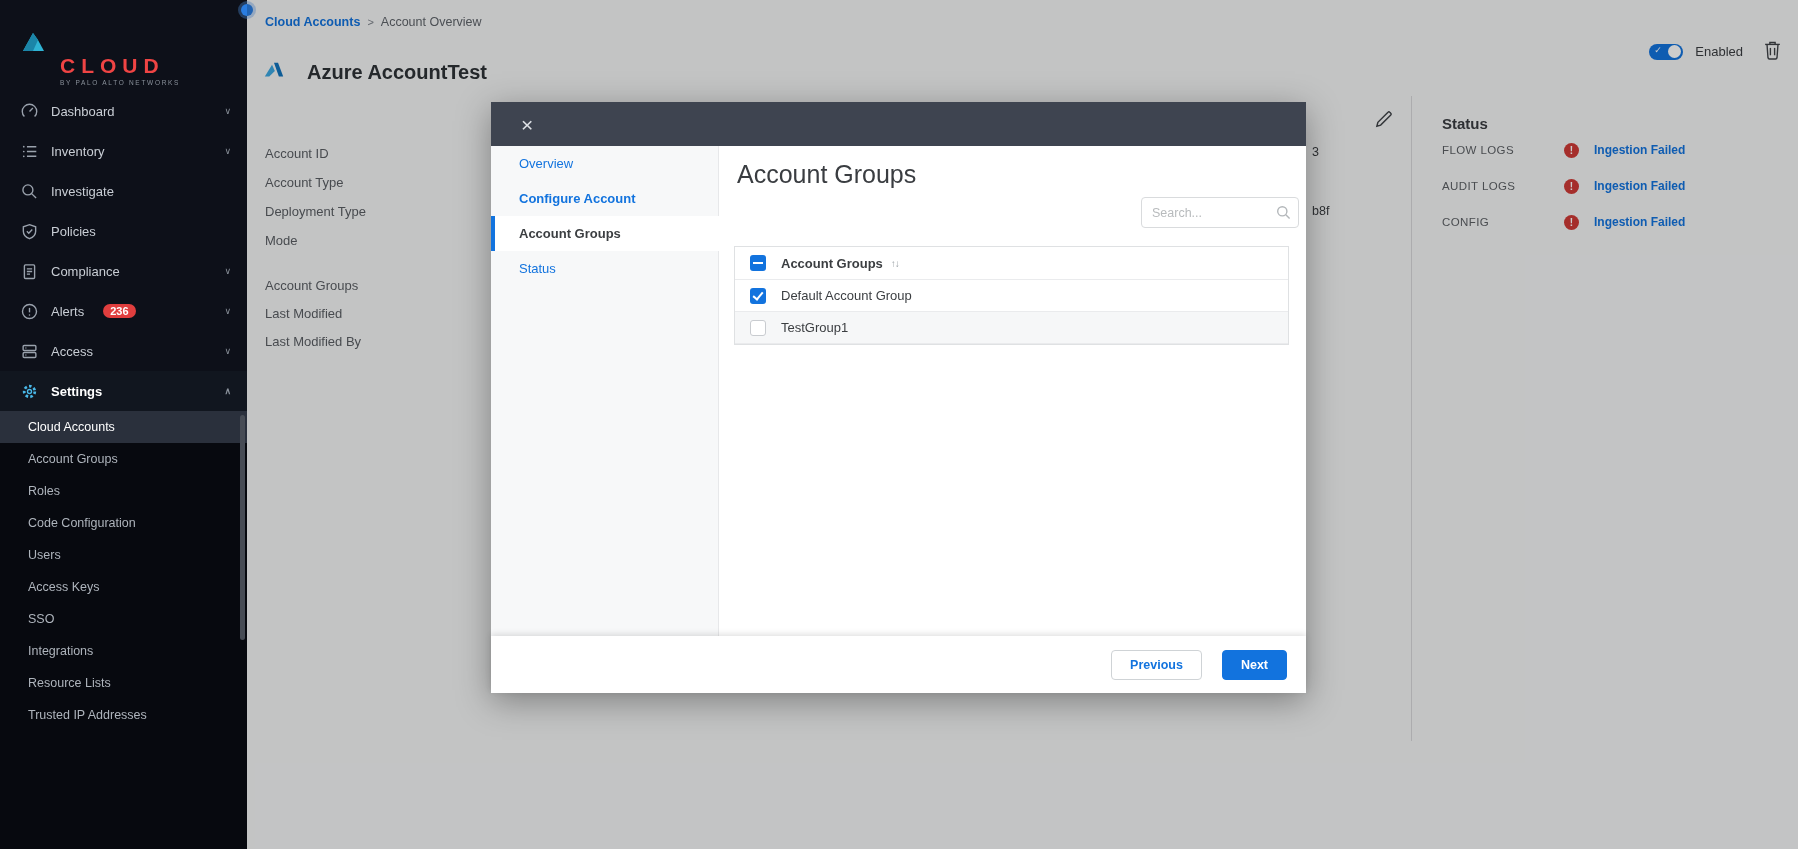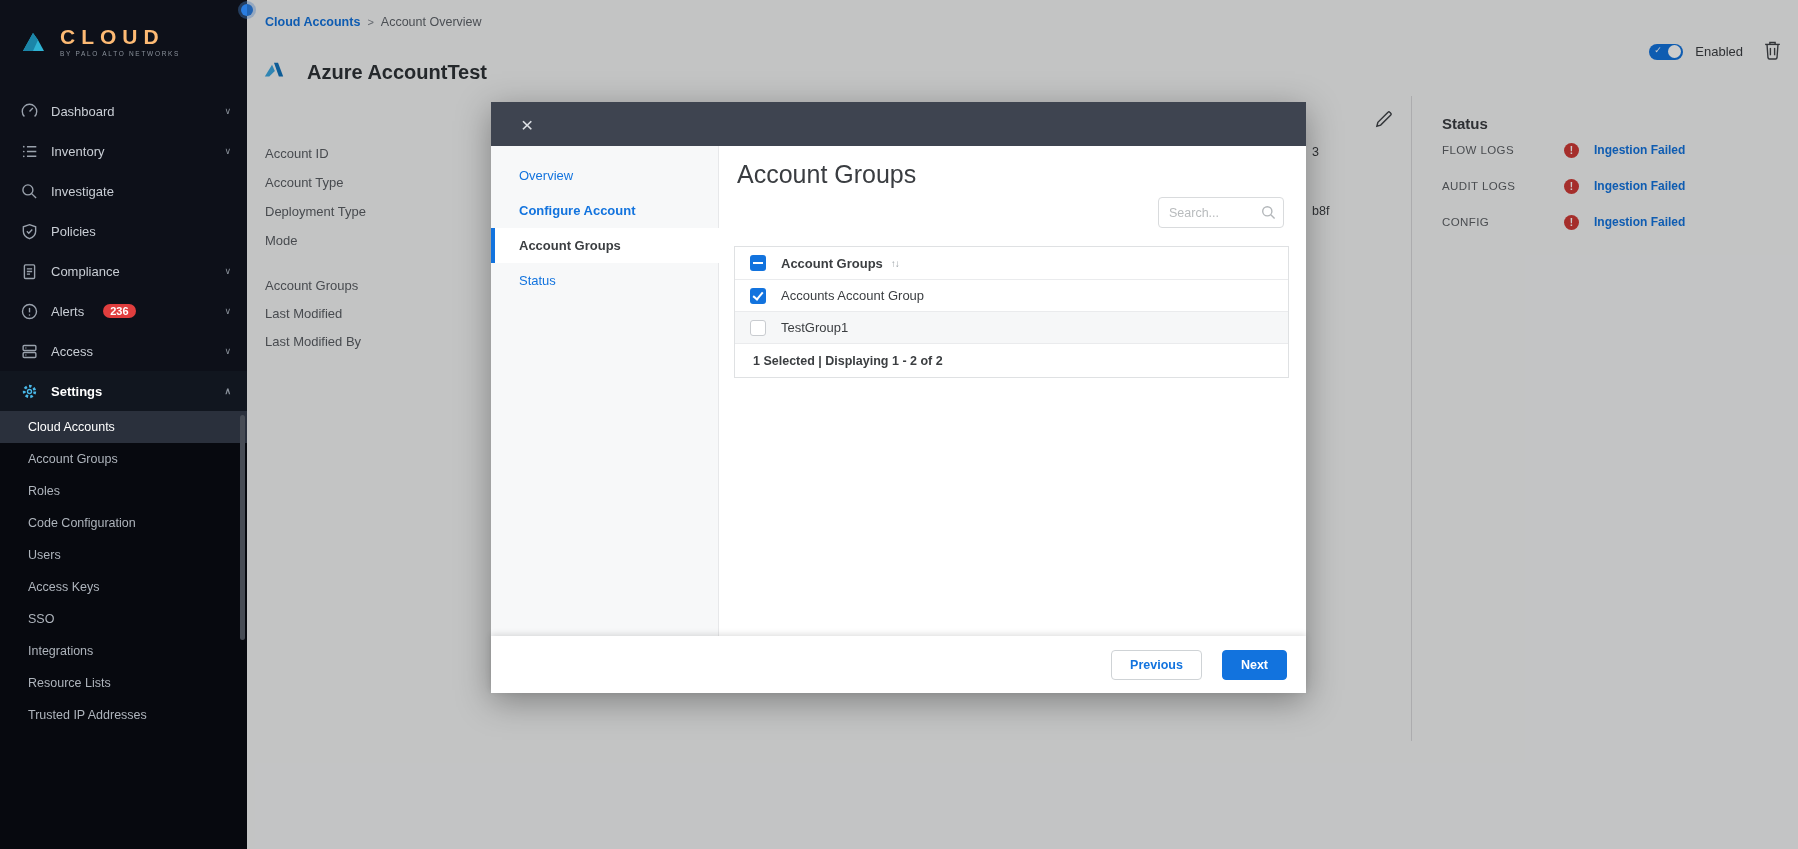--- a/index.html
+++ b/index.html
@@ -6,21 +6,21 @@
   html,body { margin:0; padding:0; }
   body {
     width:1798px; height:849px; position:relative; overflow:hidden;
     background:#f4f5f6; font-family:"Liberation Sans", sans-serif;
   }
 
   
   .sidebar { position:absolute; left:0; top:0; width:247px; height:849px;
     background:#0d1019; display:flex; flex-direction:column; z-index:10; }
   .logo { height:91px; padding:26px 0 0 20px; display:flex; gap:10px; align-items:flex-start; }
-  .logo-title { color:#fdba74; font-size:21px; font-weight:700; letter-spacing:6px; line-height:1; }
+  .logo-title { color:#ef4444; font-size:21px; font-weight:700; letter-spacing:6px; line-height:1;margin-top:29px; }
   .logo-sub { color:#8a919b; font-size:6.5px; letter-spacing:1.7px; margin-top:3px; }
   .nav-item { height:40px; display:flex; align-items:center; padding:0 16px 0 21px;
     gap:13px; color:#c9ced5; font-size:13px; cursor:pointer; }
   .nav-item.settings { background:#11161f; color:#fff; font-weight:600; }
   .nav-icon { width:17px; height:17px; display:flex; align-items:center; }
   .nav-label { white-space:nowrap; }
   .badge { margin-left:6px; background:#e03e3e; color:#fff; border-radius:9px;
     font-size:11px; padding:1px 7px; font-weight:700; }
   .nav-chevron { margin-left:auto; color:#8a919b; font-size:9px; }
   .subpanel { flex:1; background:#07090f; }
@@ -67,28 +67,28 @@
     background:rgba(0,0,0,0.2); z-index:40; }
 
   
   .modal { position:absolute; left:491px; top:102px; width:815px; height:591px; background:#fff;
     z-index:60; box-shadow:0 8px 32px rgba(0,0,0,0.35); }
   .modal-header { height:44px; background:#3e4450; display:flex; align-items:center; padding:0 18px 0 24px; }
   .modal-title { color:#fff; font-size:15px; font-weight:700; flex:1; }
   .modal-close { background:none; border:none; color:#dfe2e6; font-size:21px; line-height:1; cursor:pointer; }
   .modal-body { position:absolute; top:44px; left:0; right:0; bottom:57px; }
   .mnav { position:absolute; left:0; top:0; bottom:0; width:228px; background:#f7f8f9;
-    border-right:1px solid #e7e8ea; padding-top:12px; }
+    border-right:1px solid #e7e8ea; padding-top:0; }
   .mnav-item { height:35px; display:flex; align-items:center; padding-left:24px; font-size:13px;
     color:#1273de; border-left:4px solid transparent; cursor:pointer; }
   .mnav-item.bold { font-weight:700; }
   .mnav-item.active { background:#fff; border-left-color:#1273de; color:#3b3e41; font-weight:700; width:229px; }
   .mcontent { position:absolute; left:229px; top:0; right:0; bottom:0; }
   .mheading { position:absolute; left:17px; top:14px; font-size:25px; font-weight:400; color:#3a3d41; margin:0; }
-  .msearch { position:absolute; top:51px; right:22px; width:126px; height:31px; }
+  .msearch { position:absolute; top:51px; right:7px; width:158px; height:31px; }
   .msearch input { width:100%; height:100%; border:1px solid #d9dbdd; border-radius:4px;
     padding:0 30px 0 10px; font-size:12.5px; color:#3b3e41; outline:none; font-family:"Liberation Sans", sans-serif; }
   .msearch input::placeholder { color:#b8bbbd; }
   .msearch .search-ic { position:absolute; right:8px; top:8px; }
   .mtable { position:absolute; left:14px; right:17px; top:100px; border:1px solid #dfe1e3; background:#fff; }
   .trow { display:flex; align-items:center; border-bottom:1px solid #eaebed; height:32px;
     font-size:13px; color:#3b3e41; }
   .trow.head { height:33px; font-weight:700; }
   .trow.alt { background:#f6f7f8; }
   .trow.tfoot { height:33px; border-bottom:none; font-size:12.5px; font-weight:600; padding-left:18px; }
@@ -346,29 +346,28 @@
           <span class="col-check">
             <span class="cb indeterminate"></span>
           </span>
           <span>Account Groups</span>
           <span class="sort">↑↓</span>
         </div>
         <div class="trow">
           <span class="col-check">
             <span class="cb checked"></span>
           </span>
-          <span>Accounts Account Group</span>
+          <span>Default Account Group</span>
         </div>
         <div class="trow alt">
           <span class="col-check">
             <span class="cb unchecked"></span>
           </span>
           <span>TestGroup1</span>
         </div>
-        <div class="trow tfoot">1 Selected | Displaying 1 - 2 of 2</div>
       </div>
     </div>
   </div>
 
   <div class="modal-footer">
     <button class="btn btn-secondary">Previous</button>
     <button class="btn btn-primary">Next</button>
   </div>
 </div>
 

